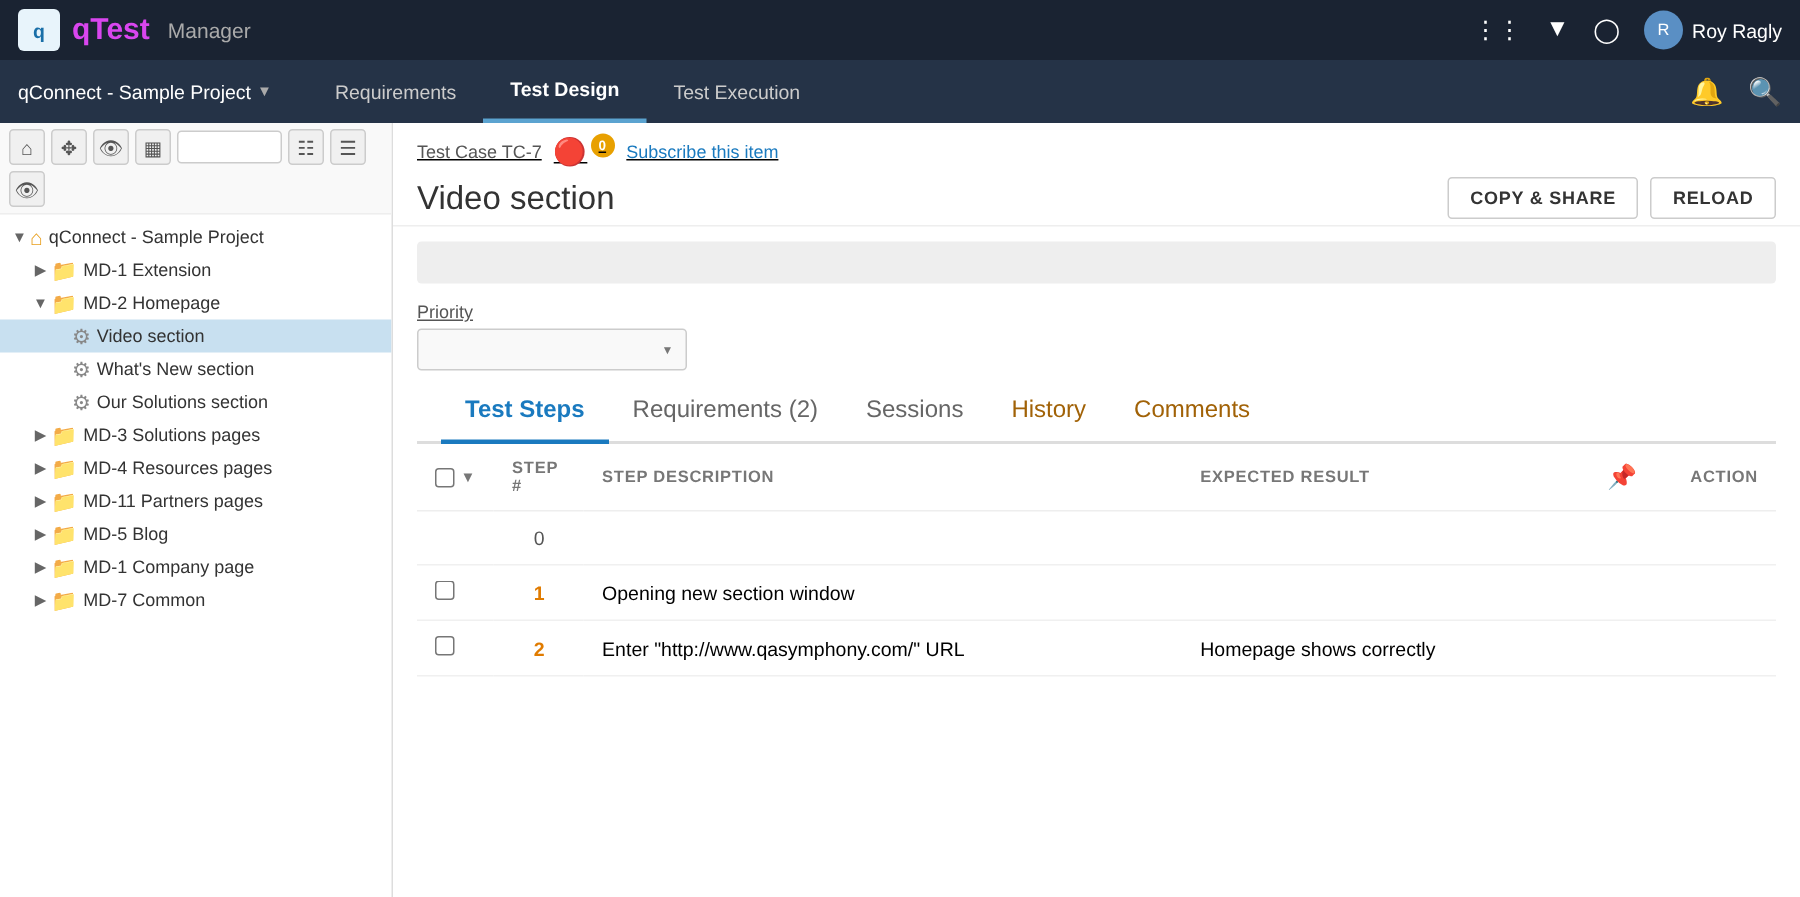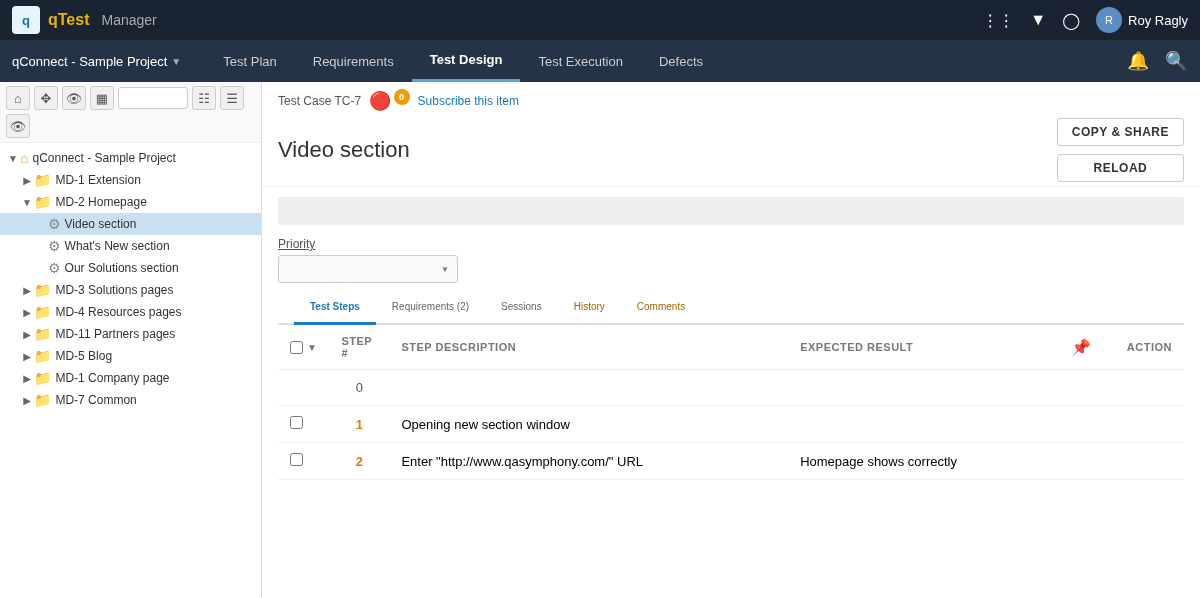--- a/index.html
+++ b/index.html
@@ -20,21 +20,21 @@
       gap: 8px;
       margin-right: 20px;
     }
     .logo-box {
       width: 28px; height: 28px;
       background: #e8f4fb;
       border-radius: 4px;
       display: flex; align-items: center; justify-content: center;
       color: #1a6fa8; font-weight: bold; font-size: 14px;
     }
-    .logo-text { color: #eab308; font-size: 16px; font-weight: bold; }
+    .logo-text { color: #d946ef; font-size: 20px; font-weight: bold; }
     .logo-manager { color: #aaa; font-size: 14px; margin-left: 4px; }
     .top-bar-spacer { flex: 1; }
     .top-bar-icons { display: flex; align-items: center; gap: 16px; }
     .top-bar-icon { color: white; font-size: 16px; cursor: pointer; }
     .top-bar-user { display: flex; align-items: center; gap: 6px; color: white; font-size: 13px; }
     .user-avatar { width: 26px; height: 26px; border-radius: 50%; background: #5a8fc4; display: flex; align-items: center; justify-content: center; color: white; font-size: 11px; }
 
     
     .nav-bar {
       background: #253347;
@@ -141,20 +141,21 @@
       padding: 8px 16px 4px;
       border-bottom: 1px solid #eee;
       display: flex;
       flex-direction: column;
     }
     .content-meta {
       display: flex;
       align-items: center;
       justify-content: space-between;
       margin-bottom: 6px;
+      text-decoration: underline;
     }
     .tc-id-row {
       display: flex;
       align-items: center;
       gap: 8px;
       font-size: 12px;
       color: #555;
     }
     .subscribe-btn {
       display: flex; align-items: center; gap: 4px;
@@ -170,21 +171,21 @@
     .content-title-row {
       display: flex;
       align-items: center;
       justify-content: space-between;
     }
     .content-title {
       font-size: 22px;
       font-weight: normal;
       color: #333;
     }
-    .title-buttons { display: flex; gap: 8px; flex-direction: column; }
+    .title-buttons { display: flex; gap: 8px; }
     .title-btn {
       padding: 6px 14px;
       border: 1px solid #ccc;
       background: #fff;
       border-radius: 3px;
       font-size: 12px;
       cursor: pointer;
       color: #333;
       font-weight: bold;
       letter-spacing: 0.5px;
@@ -229,21 +230,21 @@
 
     
     .tabs-bar {
       display: flex;
       border-bottom: 2px solid #ddd;
       padding: 0 16px;
       margin-top: 8px;
     }
     .tab {
       padding: 10px 16px;
-      font-size: 10px;
+      font-size: 16px;
       color: #666;
       cursor: pointer;
       border-bottom: 3px solid transparent;
       margin-bottom: -2px;
       text-align: center;
     }
     .tab.active {
       color: #1a7abf;
       font-weight: bold;
       border-bottom: 3px solid #1a7abf;
@@ -318,25 +319,23 @@
     </div>
   </div>
 </div>
 
 <div class="nav-bar">
   <div class="project-selector">
     <span>qConnect - Sample Project</span>
     <span class="arrow">▼</span>
   </div>
   <div class="nav-tabs">
-    <div class="nav-tab">Test Plan</div>
     <div class="nav-tab">Requirements</div>
     <div class="nav-tab active">Test Design</div>
     <div class="nav-tab">Test Execution</div>
-    <div class="nav-tab">Defects</div>
   </div>
   <div class="nav-right">
     <span class="nav-icon">🔔</span>
     <span class="nav-icon">🔍</span>
   </div>
 </div>
 
 <div class="main-layout">
 
   <div class="sidebar">

